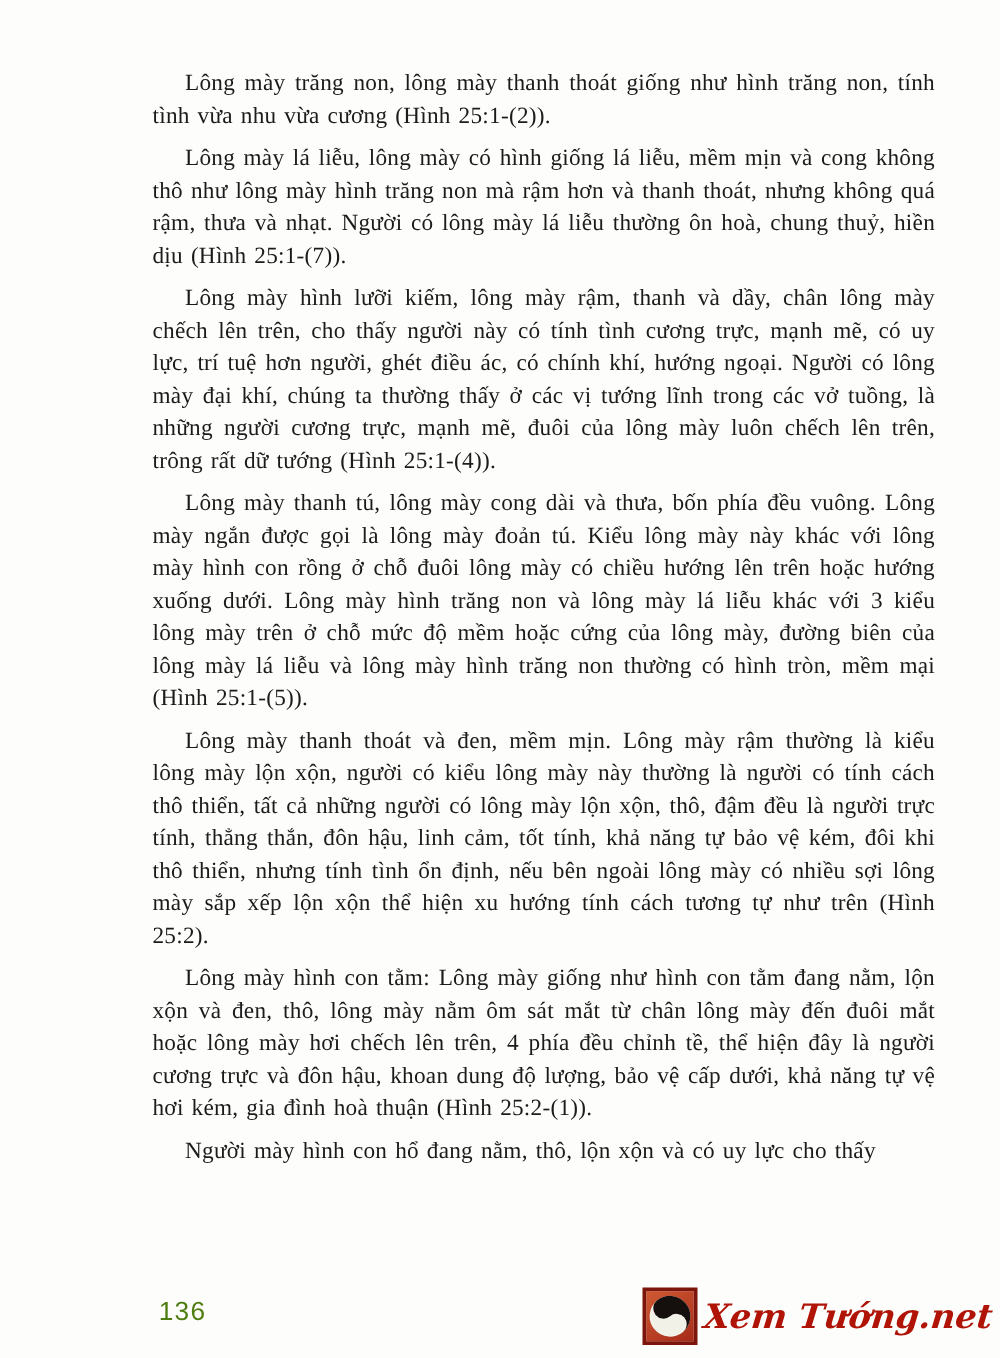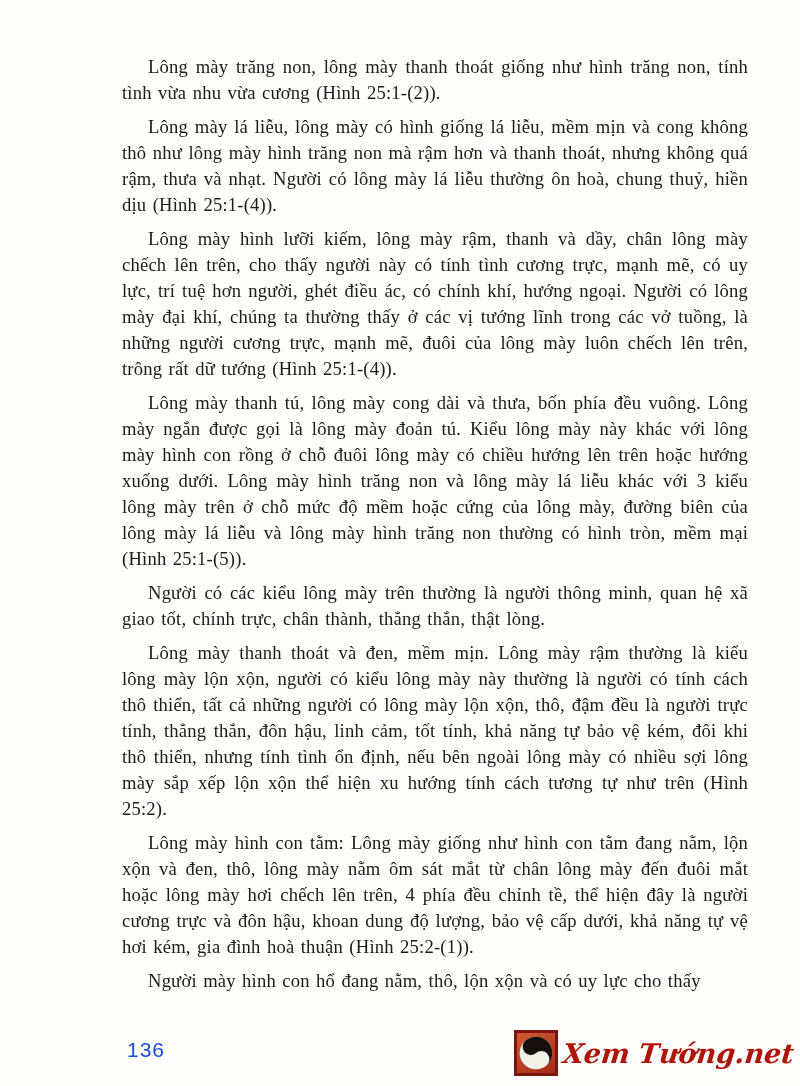--- a/index.html
+++ b/index.html
@@ -39,21 +39,21 @@
     top: 1028px;
     width: 800px;
     height: 58px;
   }
   .page-number {
     position: absolute;
     left: 127px;
     top: 10px;
     font-family: "Liberation Sans", sans-serif;
     font-size: 21px;
-    color: #1d4ed8;
+    color: #4d7c0f;
     letter-spacing: 1px;
   }
   .watermark {
     position: absolute;
     right: 6px;
     top: 2px;
     display: flex;
     align-items: center;
     gap: 5px;
   }
@@ -81,24 +81,23 @@
   }
 </style>
 </head>
 <body style="background: rgb(253, 253, 252);">
 
 <div class="page" style="color: rgb(27, 27, 27);">
 
   <div class="text-block">
 
   <p>Lông mày trăng non, lông mày thanh thoát giống như hình trăng non, tính tình vừa nhu vừa cương (Hình 25:1-(2)).</p>
-      <p>Lông mày lá liễu, lông mày có hình giống lá liễu, mềm mịn và cong không thô như lông mày hình trăng non mà rậm hơn và thanh thoát, nhưng không quá rậm, thưa và nhạt. Người có lông mày lá liễu thường ôn hoà, chung thuỷ, hiền dịu (Hình 25:1-(4)).</p>
+      <p>Lông mày lá liễu, lông mày có hình giống lá liễu, mềm mịn và cong không thô như lông mày hình trăng non mà rậm hơn và thanh thoát, nhưng không quá rậm, thưa và nhạt. Người có lông mày lá liễu thường ôn hoà, chung thuỷ, hiền dịu (Hình 25:1-(7)).</p>
       <p>Lông mày hình lưỡi kiếm, lông mày rậm, thanh và dầy, chân lông mày chếch lên trên, cho thấy người này có tính tình cương trực, mạnh mẽ, có uy lực, trí tuệ hơn người, ghét điều ác, có chính khí, hướng ngoại. Người có lông mày đại khí, chúng ta thường thấy ở các vị tướng lĩnh trong các vở tuồng, là những người cương trực, mạnh mẽ, đuôi của lông mày luôn chếch lên trên, trông rất dữ tướng (Hình 25:1-(4)).</p>
       <p>Lông mày thanh tú, lông mày cong dài và thưa, bốn phía đều vuông. Lông mày ngắn được gọi là lông mày đoản tú. Kiểu lông mày này khác với lông mày hình con rồng ở chỗ đuôi lông mày có chiều hướng lên trên hoặc hướng xuống dưới. Lông mày hình trăng non và lông mày lá liễu khác với 3 kiểu lông mày trên ở chỗ mức độ mềm hoặc cứng của lông mày, đường biên của lông mày lá liễu và lông mày hình trăng non thường có hình tròn, mềm mại (Hình 25:1-(5)).</p>
-      <p>Người có các kiểu lông mày trên thường là người thông minh, quan hệ xã giao tốt, chính trực, chân thành, thẳng thắn, thật lòng.</p>
       <p>Lông mày thanh thoát và đen, mềm mịn. Lông mày rậm thường là kiểu lông mày lộn xộn, người có kiểu lông mày này thường là người có tính cách thô thiển, tất cả những người có lông mày lộn xộn, thô, đậm đều là người trực tính, thẳng thắn, đôn hậu, linh cảm, tốt tính, khả năng tự bảo vệ kém, đôi khi thô thiển, nhưng tính tình ổn định, nếu bên ngoài lông mày có nhiều sợi lông mày sắp xếp lộn xộn thể hiện xu hướng tính cách tương tự như trên (Hình 25:2).</p>
       <p>Lông mày hình con tằm: Lông mày giống như hình con tằm đang nằm, lộn xộn và đen, thô, lông mày nằm ôm sát mắt từ chân lông mày đến đuôi mắt hoặc lông mày hơi chếch lên trên, 4 phía đều chỉnh tề, thể hiện đây là người cương trực và đôn hậu, khoan dung độ lượng, bảo vệ cấp dưới, khả năng tự vệ hơi kém, gia đình hoà thuận (Hình 25:2-(1)).</p>
       <p>Người mày hình con hổ đang nằm, thô, lộn xộn và có uy lực cho thấy</p>
     </div>
 
   <div class="footer">
     <span class="page-number">136</span>
 
     <div class="watermark">
       <span class="yy-frame" style="border-color: rgb(124, 21, 12);">

